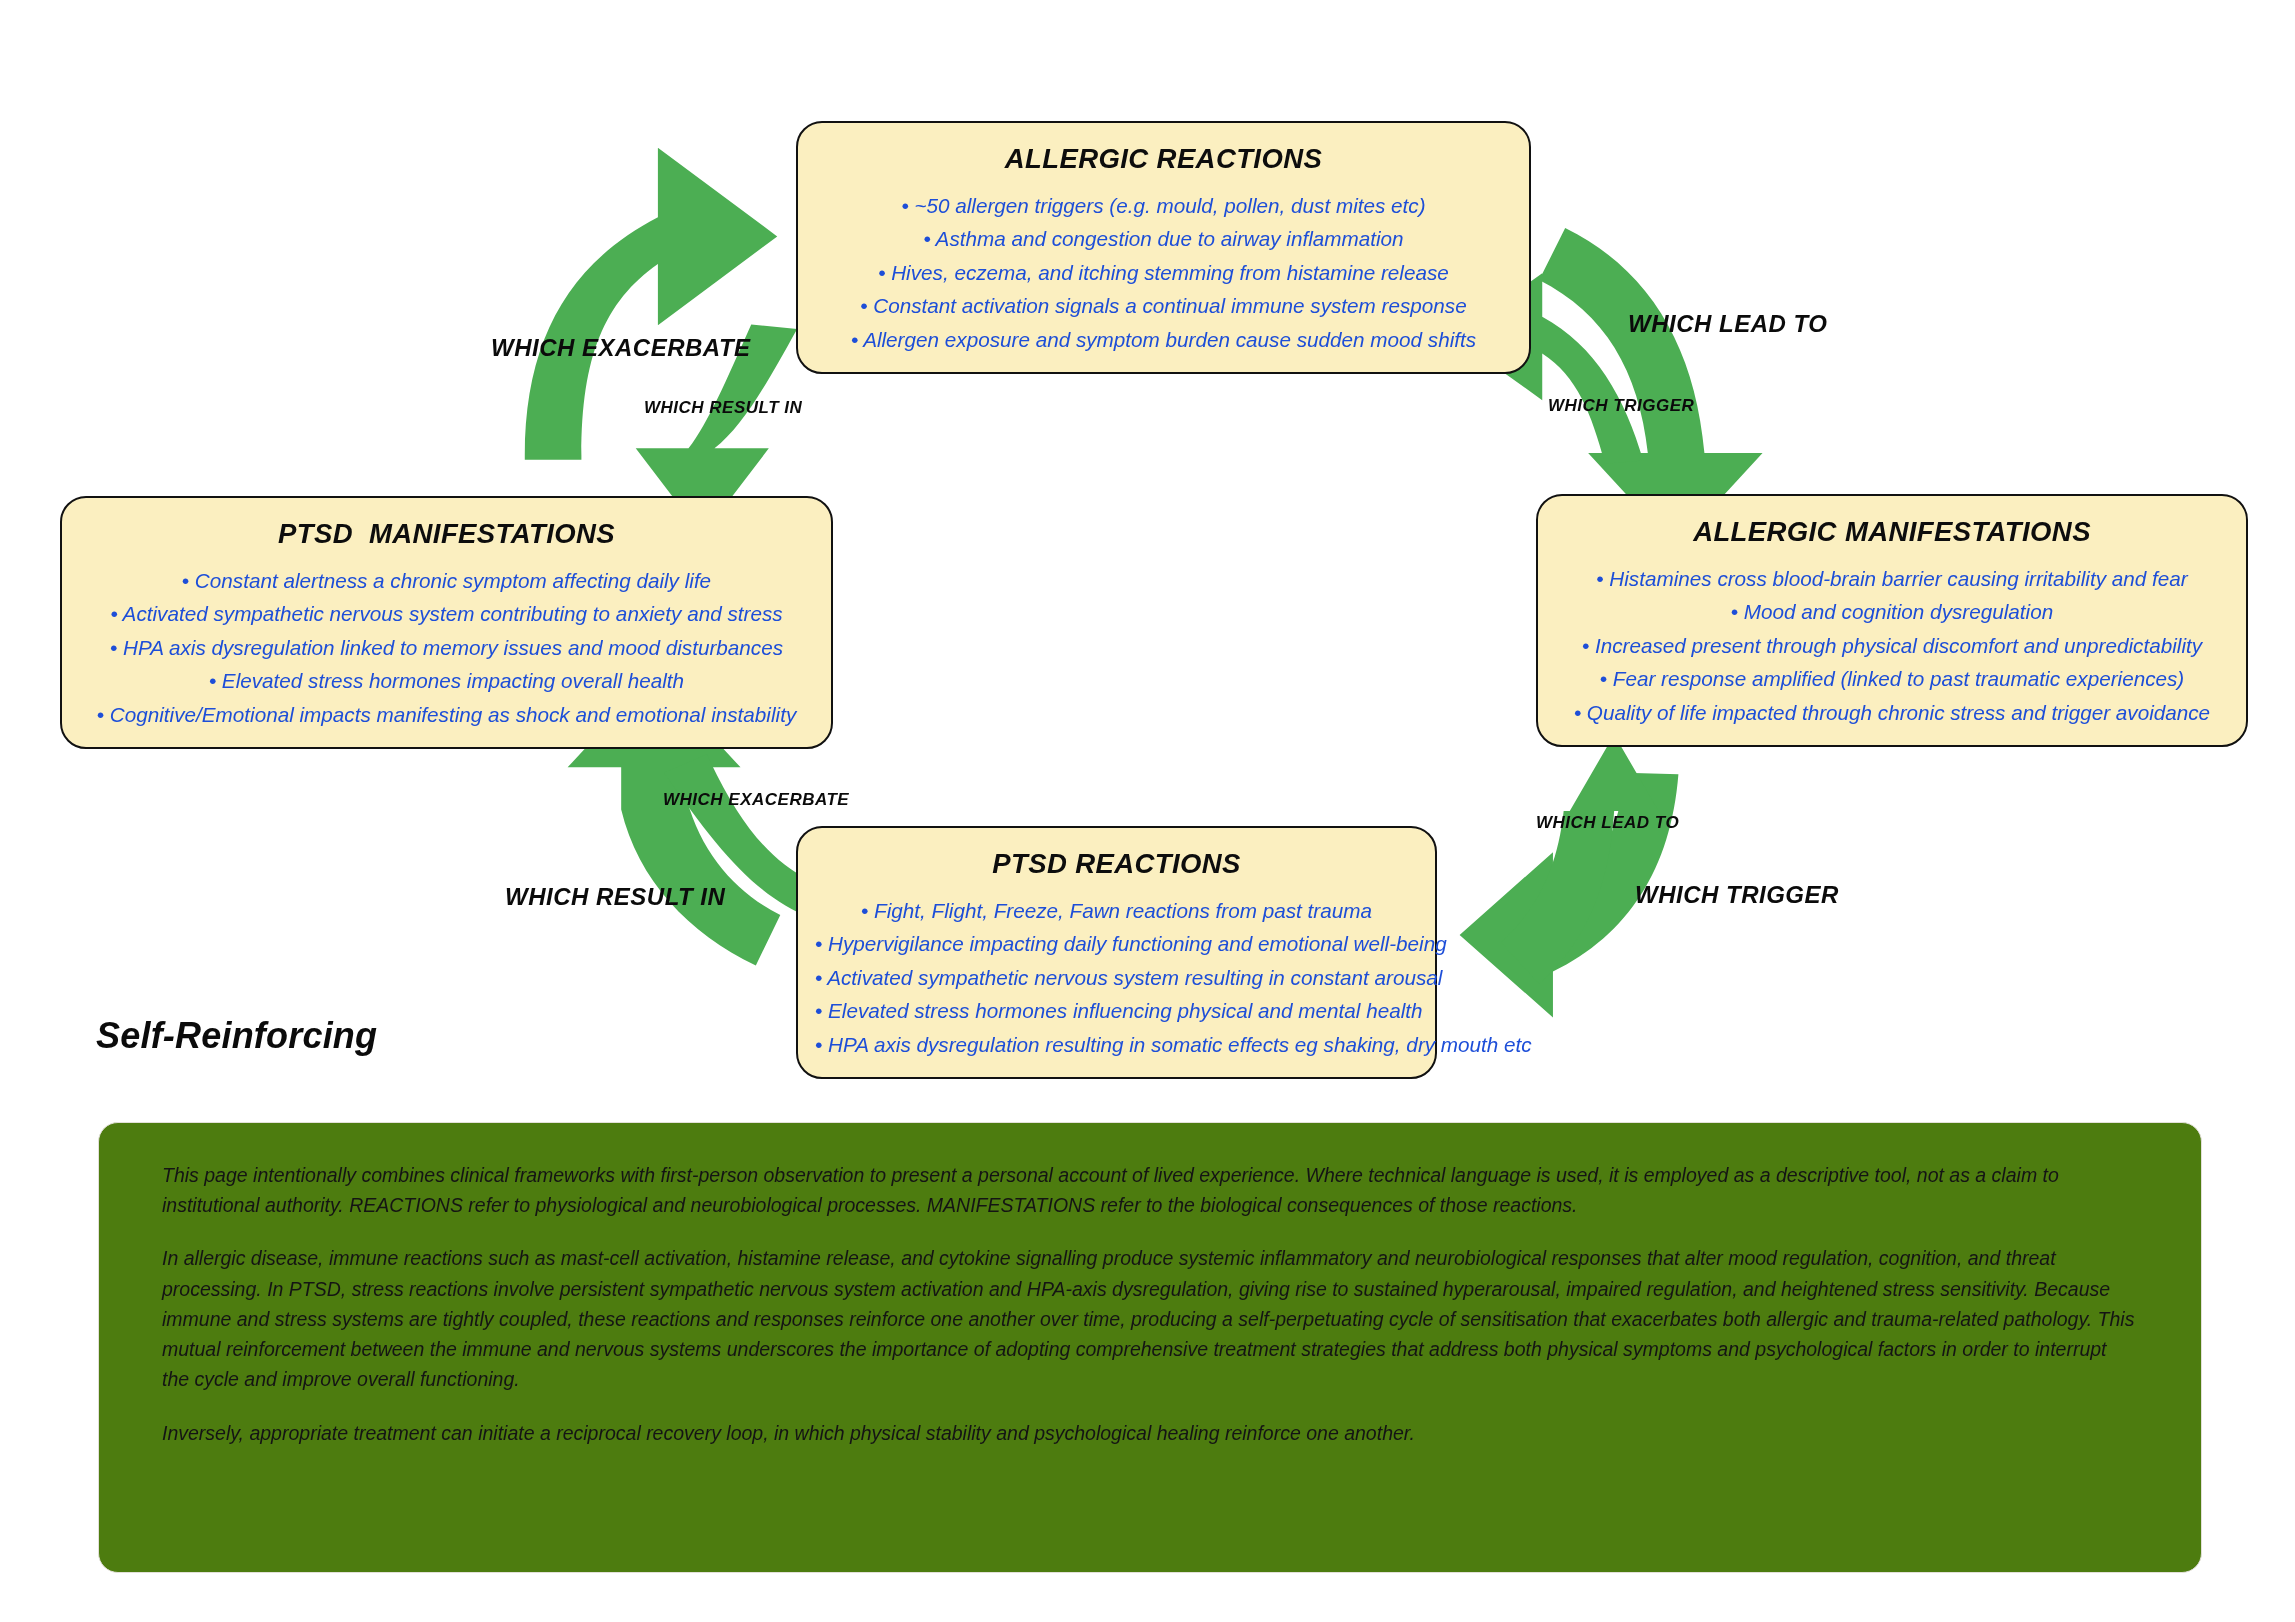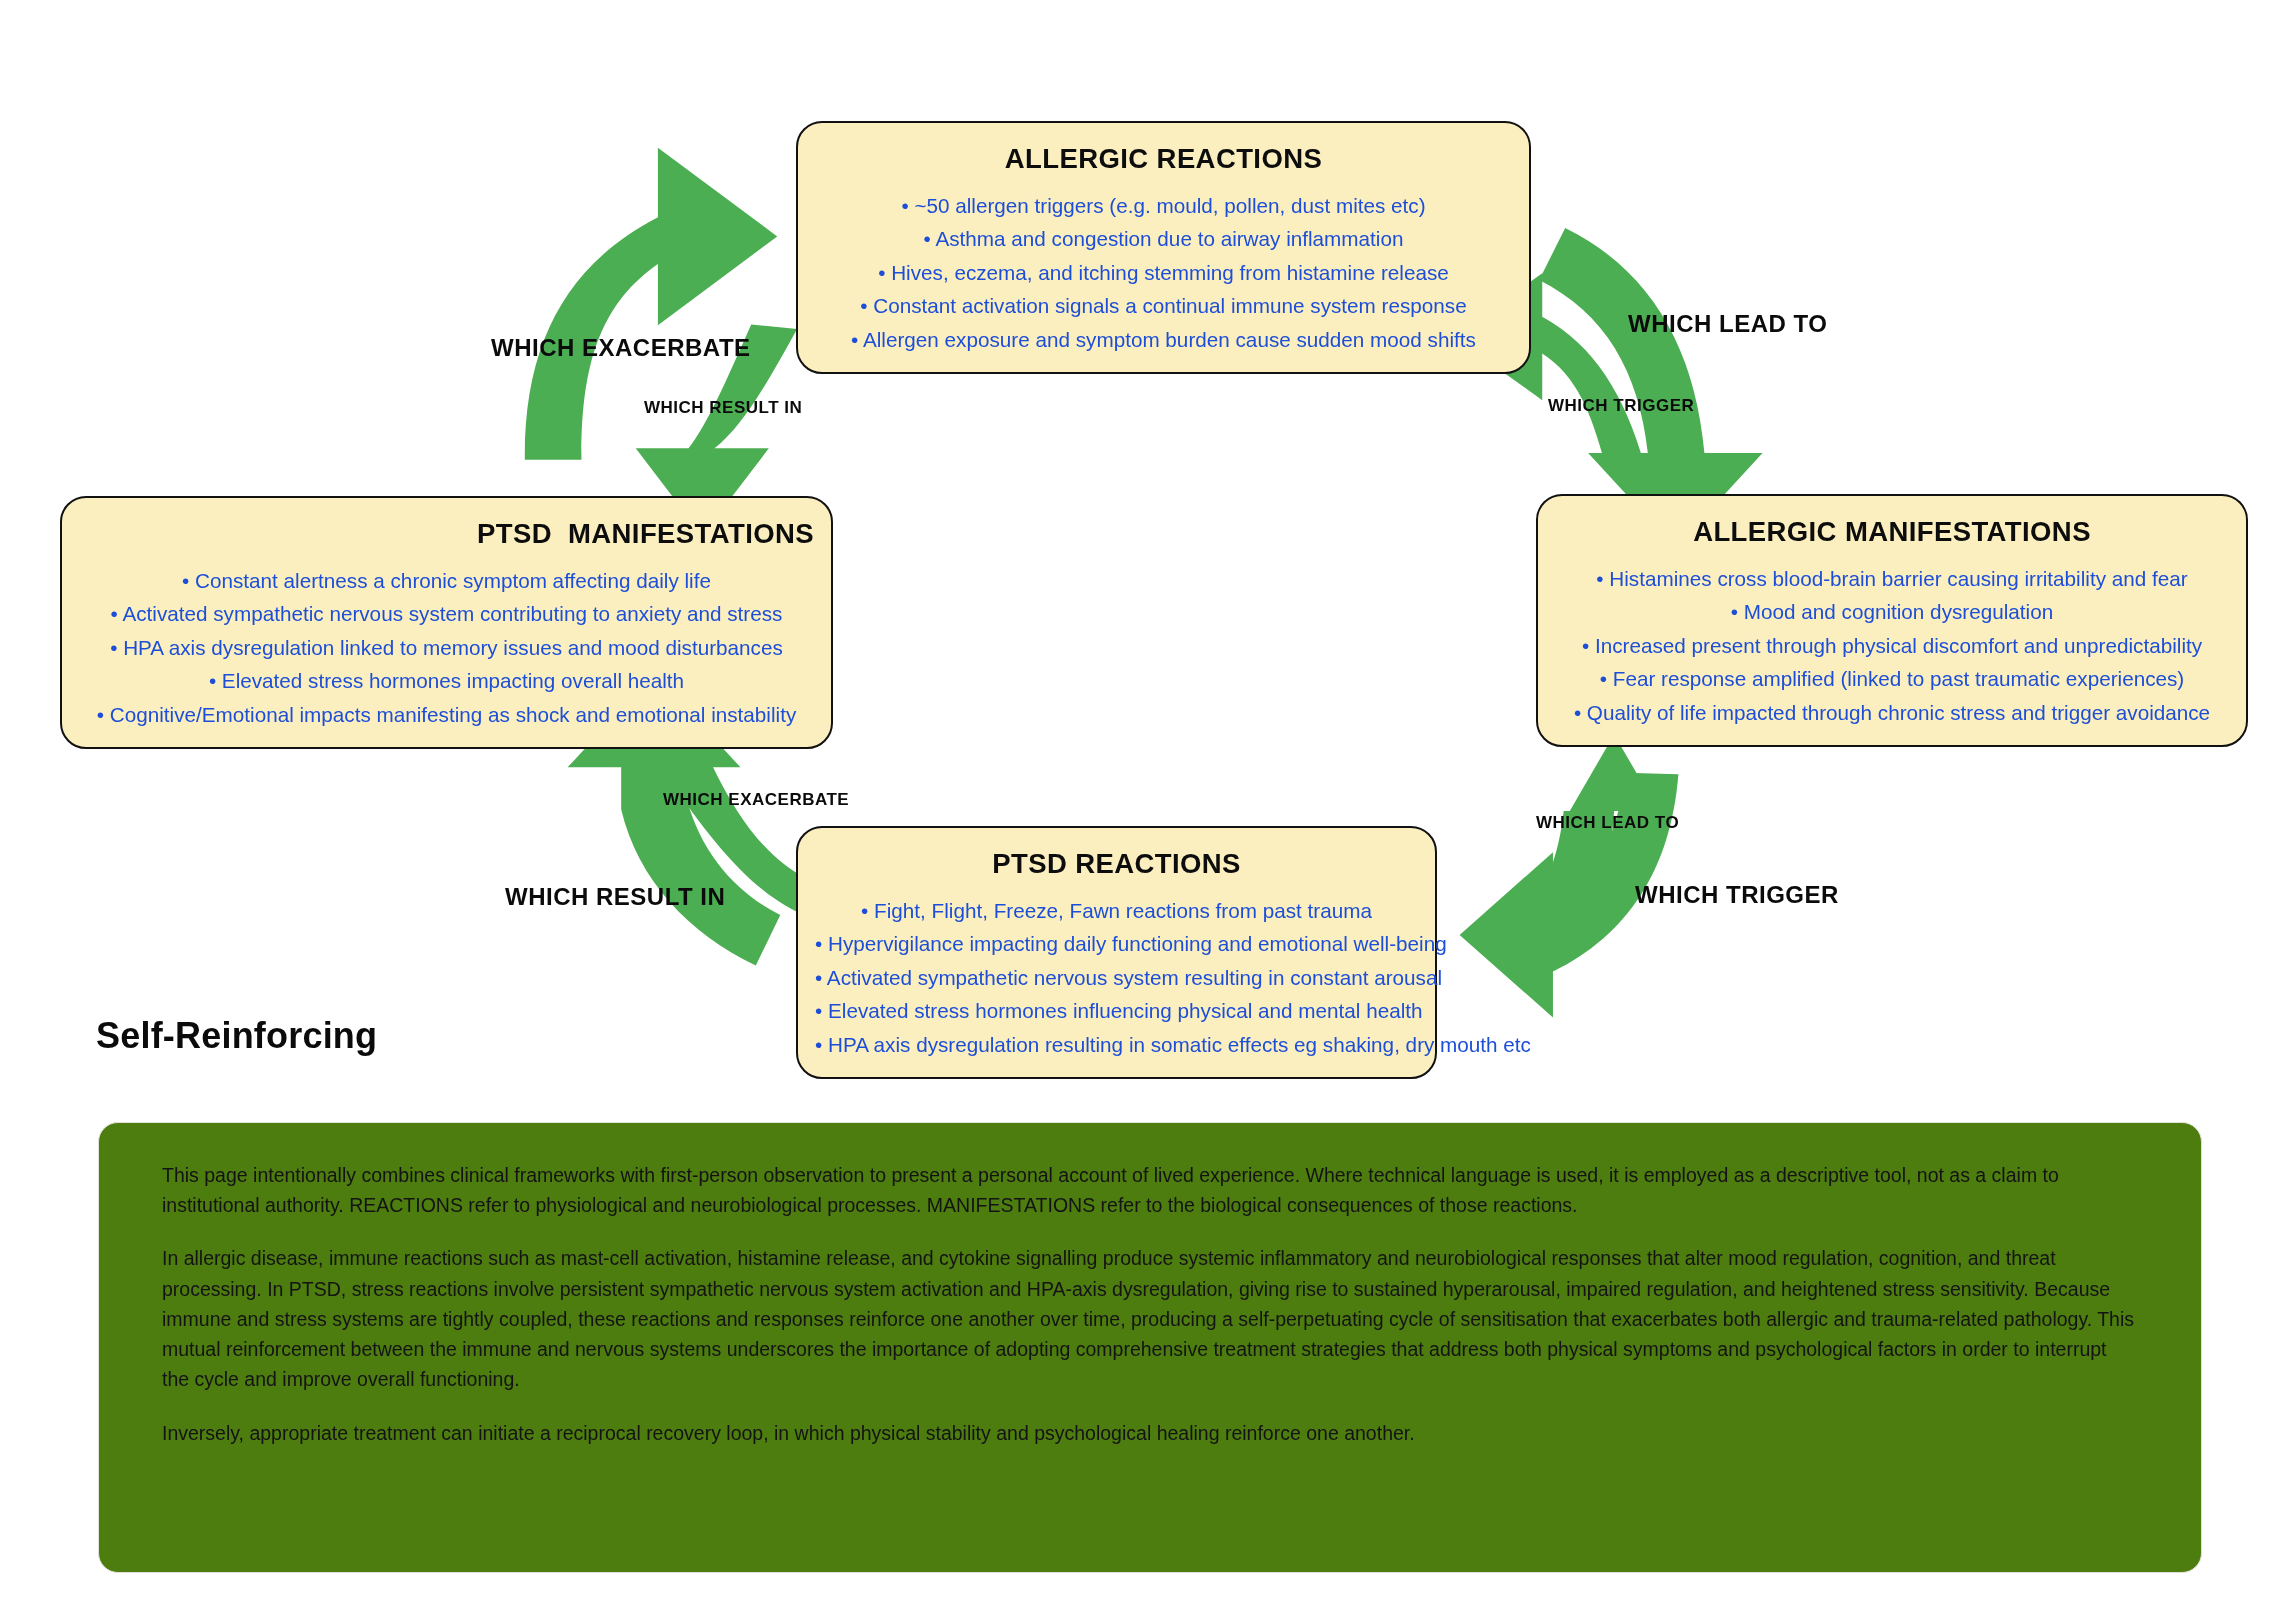--- a/index.html
+++ b/index.html
@@ -3,21 +3,21 @@
 <meta charset="utf-8">
 <style>
   html,body{margin:0;padding:0;}
   body{
     width:2295px;height:1623px;
     background:#ffffff;
     font-family:"Liberation Sans", sans-serif;
     overflow:hidden;
     position:relative;
   }
-  #stage{position:absolute;inset:0;}
+  #stage{position:absolute;inset:0;font-style:italic;}
 
   
   .node{
     position:absolute;
     background:#FBEFC0;
     border:2.3px solid #111111;
     border-radius:26px;
     box-sizing:border-box;
     padding:20px 17px 18.4px 17px;
     z-index:5;
@@ -36,21 +36,21 @@
   .node-list{list-style:none;margin:0;padding:0;width:100%;}
   .node-list li{
     font-size:20.7px;
     line-height:1.62;
     color:#1d4ed8;
     text-align:center;
     white-space:nowrap;
   }
 
   #node-allergic-reactions{left:796px;top:121px;width:735px;height:253px;}
-  #node-ptsd-manifestations{left:60px;top:496px;width:773px;height:253px;align-items:flex-end;}
+  #node-ptsd-manifestations{left:60px;top:496px;width:773px;height:253px;}
   #node-allergic-manifestations{left:1536px;top:494px;width:712px;height:253px;}
   #node-ptsd-reactions{left:796px;top:826px;width:641px;height:253px;}
 
   
   #arrows{position:absolute;left:0;top:0;width:2295px;height:1117px;z-index:2;}
 
   
   .alabel{
     position:absolute;
     font-weight:bold;

